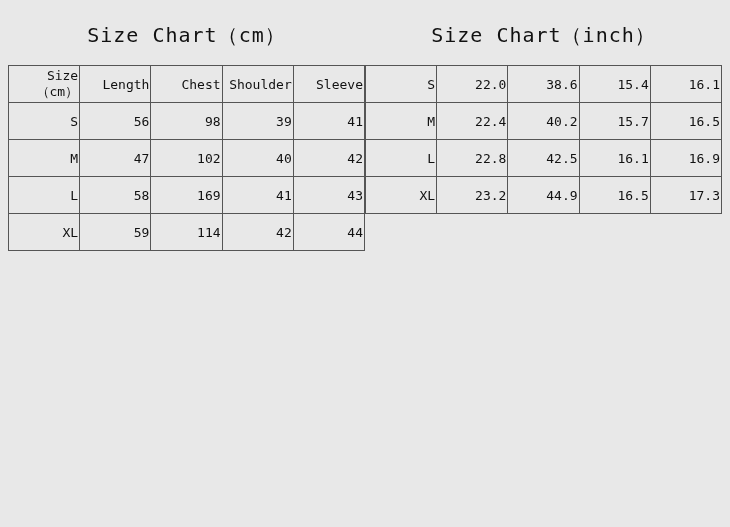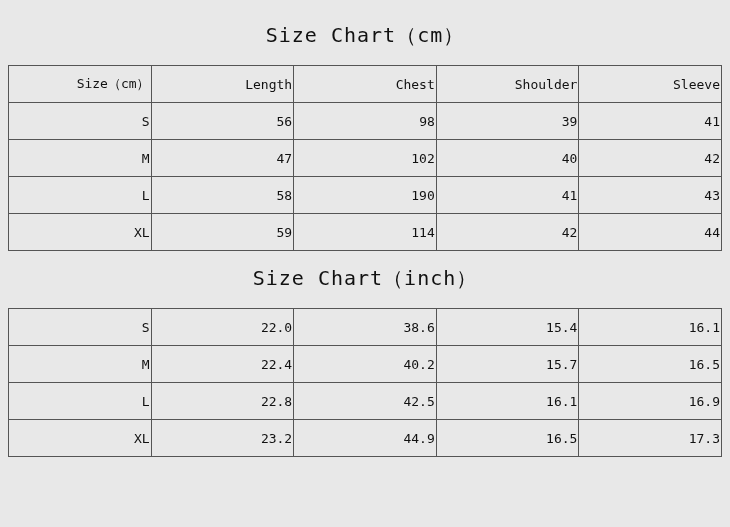--- a/index.html
+++ b/index.html
@@ -13,21 +13,21 @@
     font-family: "DejaVu Sans Mono", monospace;
     color: #111;
     overflow: hidden;
   }
   .page {
     width: 730px;
     height: 527px;
     box-sizing: border-box;
     padding: 8px 8px 8px 8px;
     display: flex;
-    flex-direction: column;
+    flex-direction: row;
   }
   .title {
     text-align: center;
     font-size: 20px;
     letter-spacing: 1px;
     padding: 14px 0 16px 0;
     color: #111;
   }
   table.size-table {
     width: 100%;
@@ -85,21 +85,21 @@
         <tr>
           <td>M</td>
           <td>47</td>
           <td>102</td>
           <td>40</td>
           <td>42</td>
         </tr>
         <tr>
           <td>L</td>
           <td>58</td>
-          <td>190</td>
+          <td>169</td>
           <td>41</td>
           <td>43</td>
         </tr>
         <tr>
           <td>XL</td>
           <td>59</td>
           <td>114</td>
           <td>42</td>
           <td>44</td>
         </tr>

